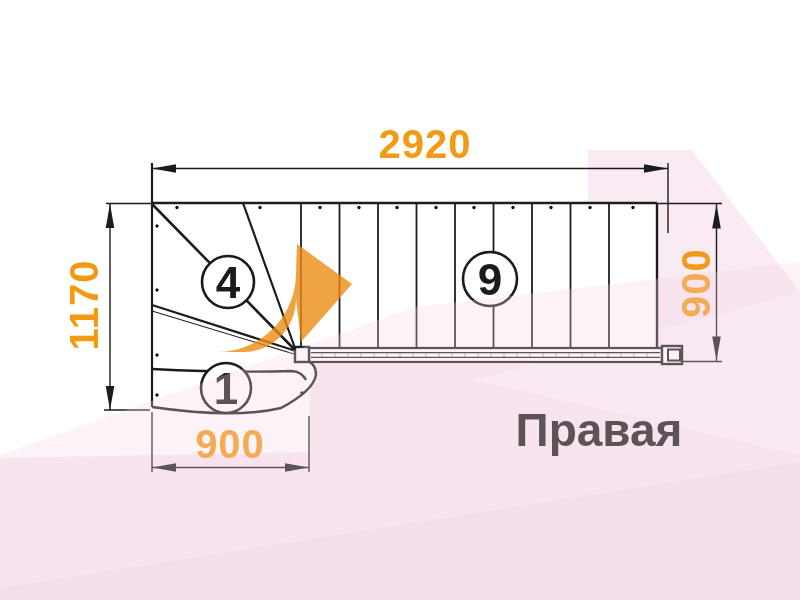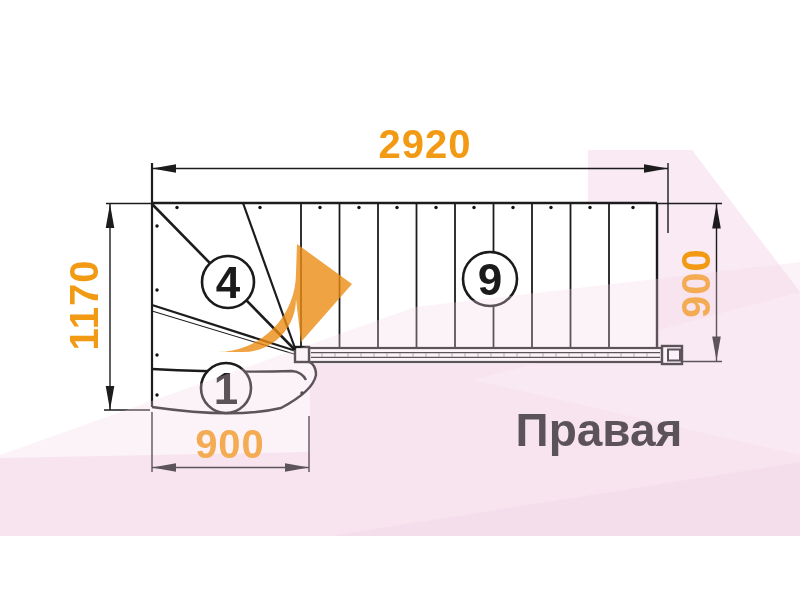--- a/index.html
+++ b/index.html
@@ -7,21 +7,21 @@
     padding: 0;
     width: 800px;
     height: 600px;
     overflow: hidden;
     background: #ffffff;
     font-family: "Liberation Sans", sans-serif;
   }
   .stage {
     position: relative;
     width: 800px;
-    height: 536px;
+    height: 600px;
     background: #ffffff;
   }
   .bg-layer {
     position: absolute;
     inset: 0;
     pointer-events: none;
   }
   .bg-main {
     background: #f9eaf3;
     clip-path: polygon(310px 364px, 588px 364px, 588px 150px, 692px 150px, 800px 292px, 800px 600px, 0px 600px, 0px 458px, 310px 452px);

